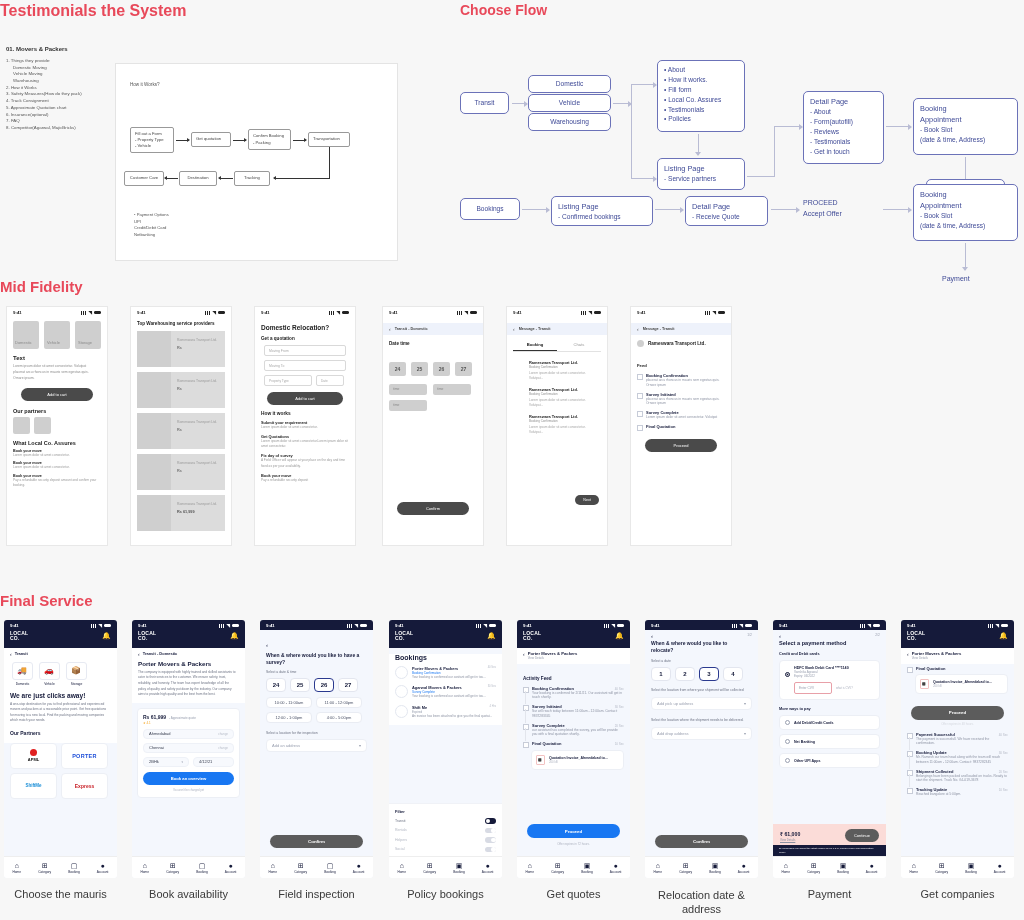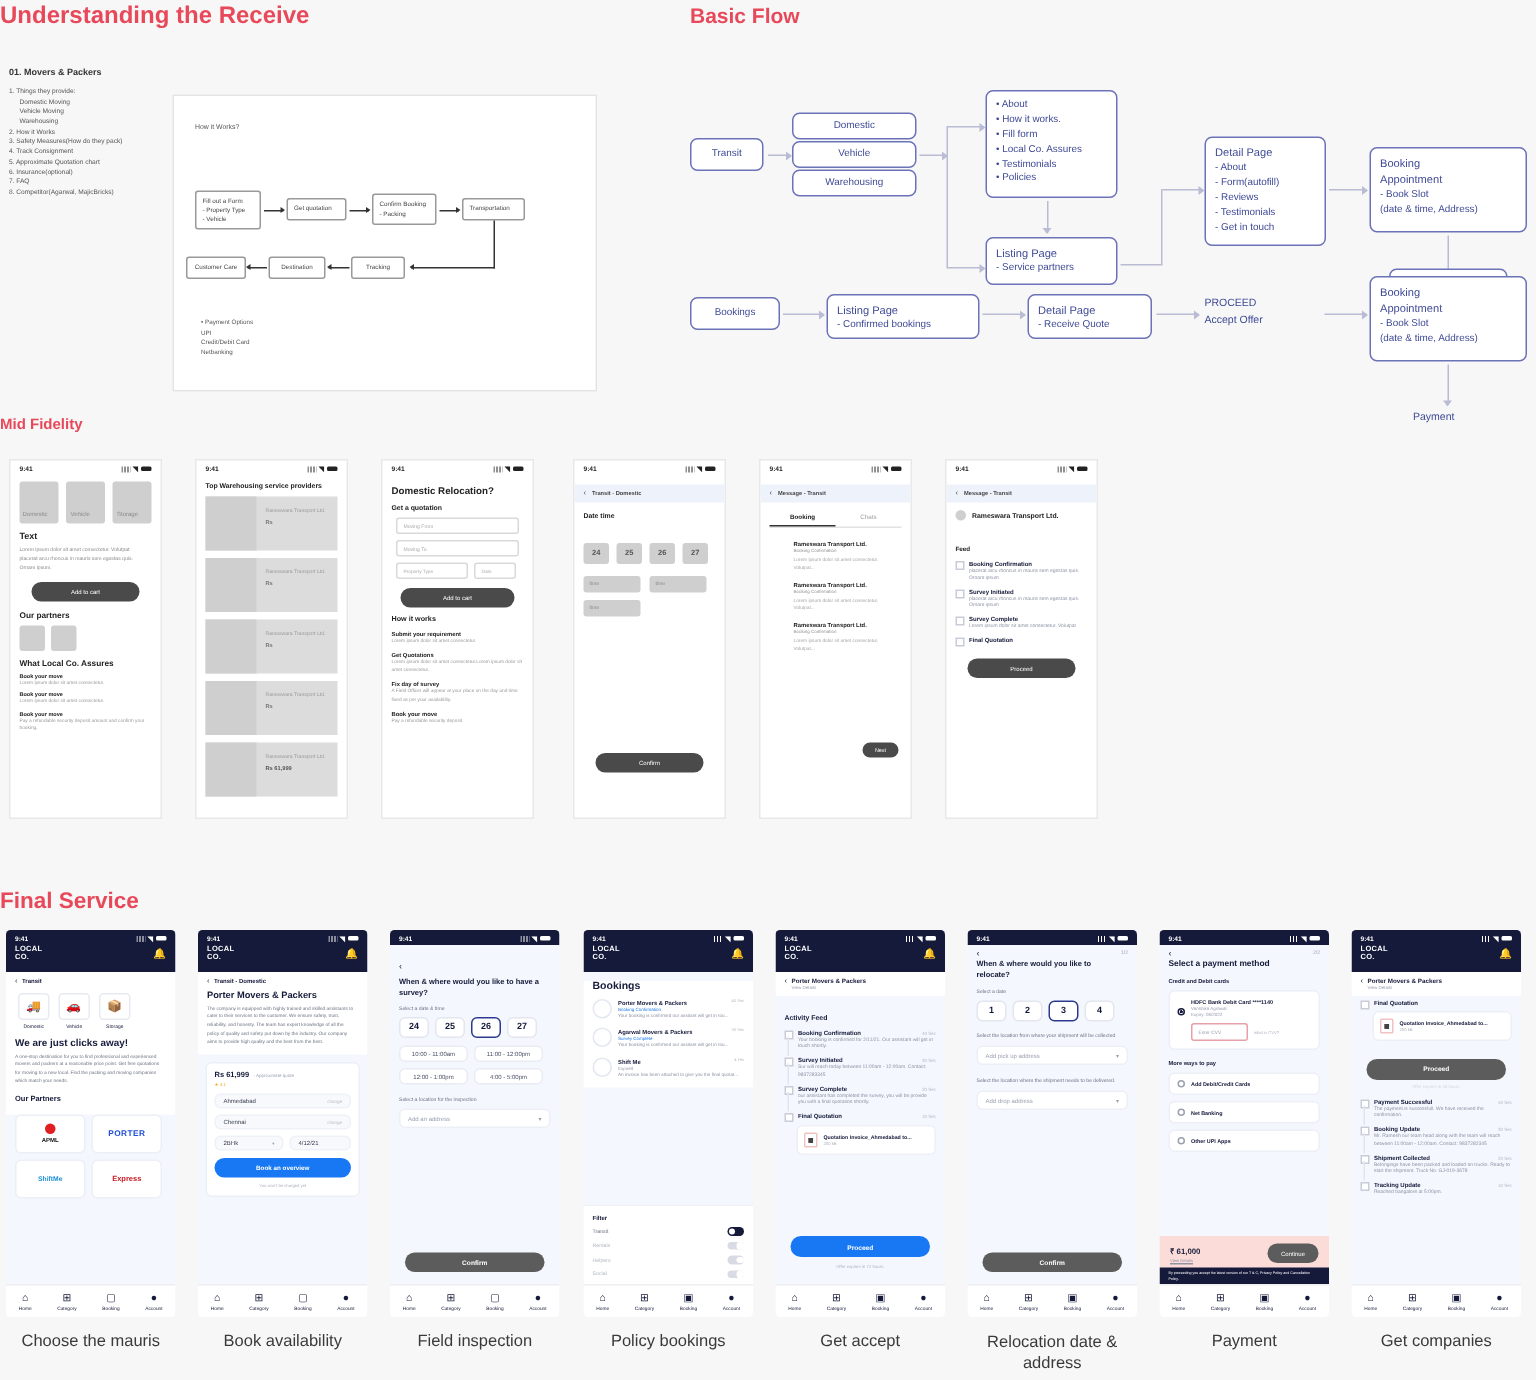--- a/index.html
+++ b/index.html
@@ -4,21 +4,21 @@
 <style>
   * { box-sizing: border-box; margin:0; padding:0; }
   body {
     width:1024px; height:920px; background:#f7f7f7;
     font-family:"Liberation Sans", sans-serif; color:#222;
     overflow:hidden; position:relative;
   }
   .sec-title { color:#e8495a; font-weight:bold; }
   #t1 { position:absolute; left:0; top:2px; font-size:16px; }
   #t2 { position:absolute; left:460px; top:2px; font-size:14px; }
-  #t3 { position:absolute; left:0; top:278px; font-size:10px; }
+  #t3 { position:absolute; left:0; top:278px; font-size:15px; }
   #t4 { position:absolute; left:0; top:592px; font-size:15px; }
 
   
   #uts { position:absolute; left:0; top:30px; width:450px; height:240px; }
   .uts-h { font-size:6px; font-weight:bold; color:#333; position:absolute; left:6px; top:16px; }
   .uts-list { position:absolute; left:6px; top:28px; font-size:4.4px; line-height:1.52; color:#555; }
   .uts-list .ind { padding-left:7px; }
   .wb { position:absolute; left:115px; top:33px; width:283px; height:198px; background:#fff; border:1px solid #e4e4e4; }
   .wb-h { position:absolute; left:14px; top:18px; font-size:4.6px; color:#555; }
   .fbox { position:absolute; border:0.8px solid #999; border-radius:2px; background:#fff;
@@ -98,22 +98,22 @@
   .feedrow:before { content:""; position:absolute; left:0; top:1px; width:4px; height:4px;
                     border:0.8px solid #c7ccd8; background:#fff; }
   .feedline { position:absolute; left:1.6px; top:5px; bottom:-4px; width:0.8px; background:#e2e5ec; }
   .ft { font-size:4px; font-weight:bold; color:#151a3a; }
   .fs { font-size:3.3px; color:#8d93a3; line-height:1.45; }
   .fm { font-size:3px; color:#b5bac6; position:absolute; right:0; top:1px; }
 </style>
 </head>
 <body>
 
-<div id="t1" class="sec-title">Understanding the Receive</div>
-<div id="t2" class="sec-title">Basic Flow</div>
+<div id="t1" class="sec-title">Testimonials the System</div>
+<div id="t2" class="sec-title">Choose Flow</div>
 <div id="t3" class="sec-title">Mid Fidelity</div>
 <div id="t4" class="sec-title">Final Service</div>
 
 <div id="uts">
   <div class="uts-h">01. Movers &amp; Packers</div>
   <div class="uts-list">
     <div>1. Things they provide:</div>
     <div class="ind">Domestic Moving</div>
     <div class="ind">Vehicle Moving</div>
     <div class="ind">Warehousing</div>
@@ -1014,16 +1014,16 @@
     <div class="it"><span class="ic">⊞</span><span>Category</span></div>
     <div class="it"><span class="ic">▣</span><span>Booking</span></div>
     <div class="it"><span class="ic">●</span><span>Account</span></div>
   </div>
 </div>
 
 <div class="caption" style="left:0;top:888px;width:121px;">Choose the mauris</div>
 <div class="caption" style="left:128px;top:888px;width:121px;">Book availability</div>
 <div class="caption" style="left:256px;top:888px;width:121px;">Field inspection</div>
 <div class="caption" style="left:385px;top:888px;width:121px;">Policy bookings</div>
-<div class="caption" style="left:513px;top:888px;width:121px;">Get accept</div>
+<div class="caption" style="left:513px;top:888px;width:121px;">Get quotes</div>
 <div class="caption" style="left:641px;top:888px;width:121px;line-height:1.3;">Relocation date &amp; address</div>
 <div class="caption" style="left:769px;top:888px;width:121px;">Payment</div>
 <div class="caption" style="left:897px;top:888px;width:121px;">Get companies</div>
 
 </body></html>

